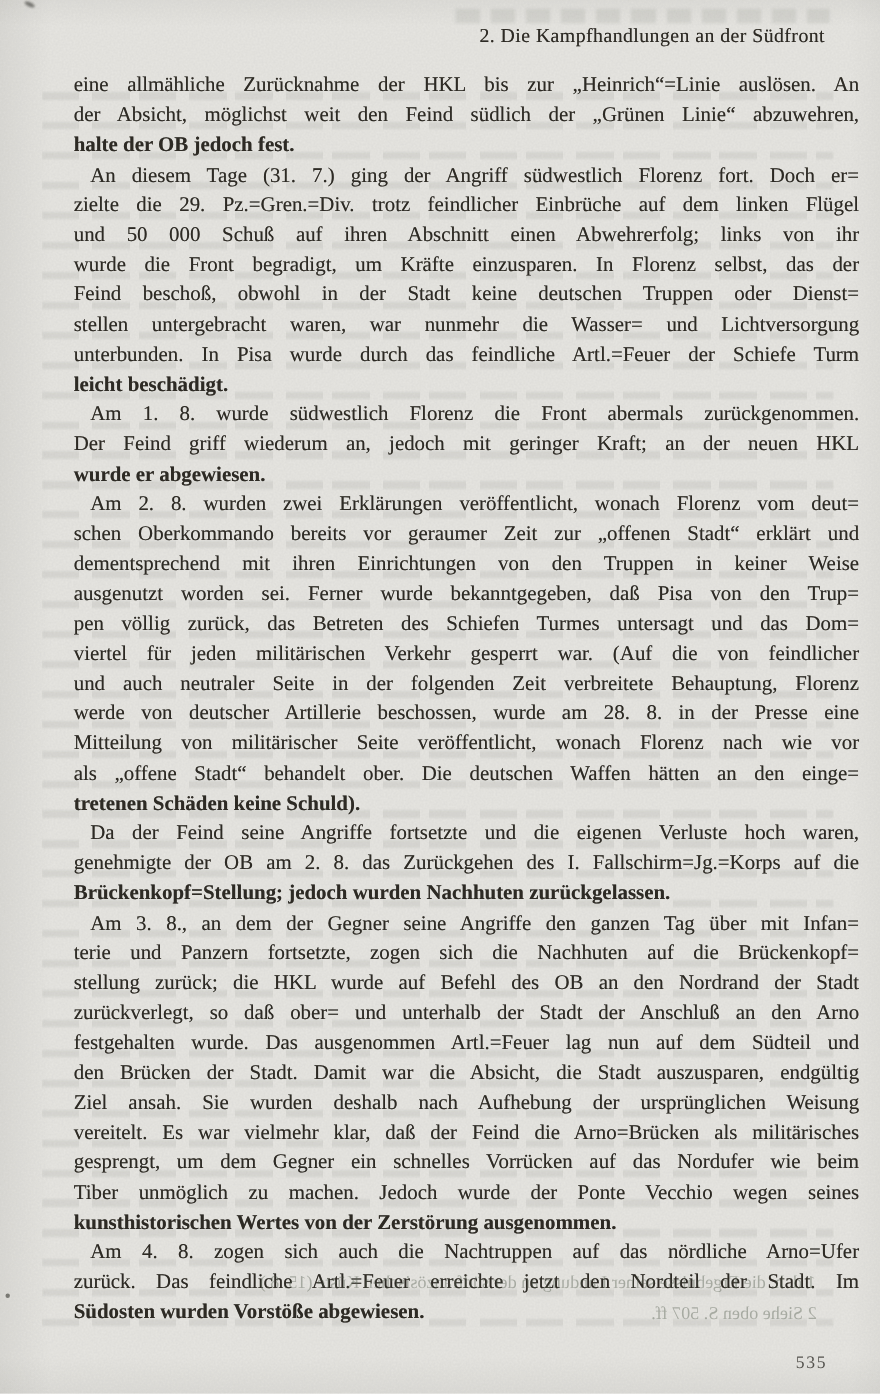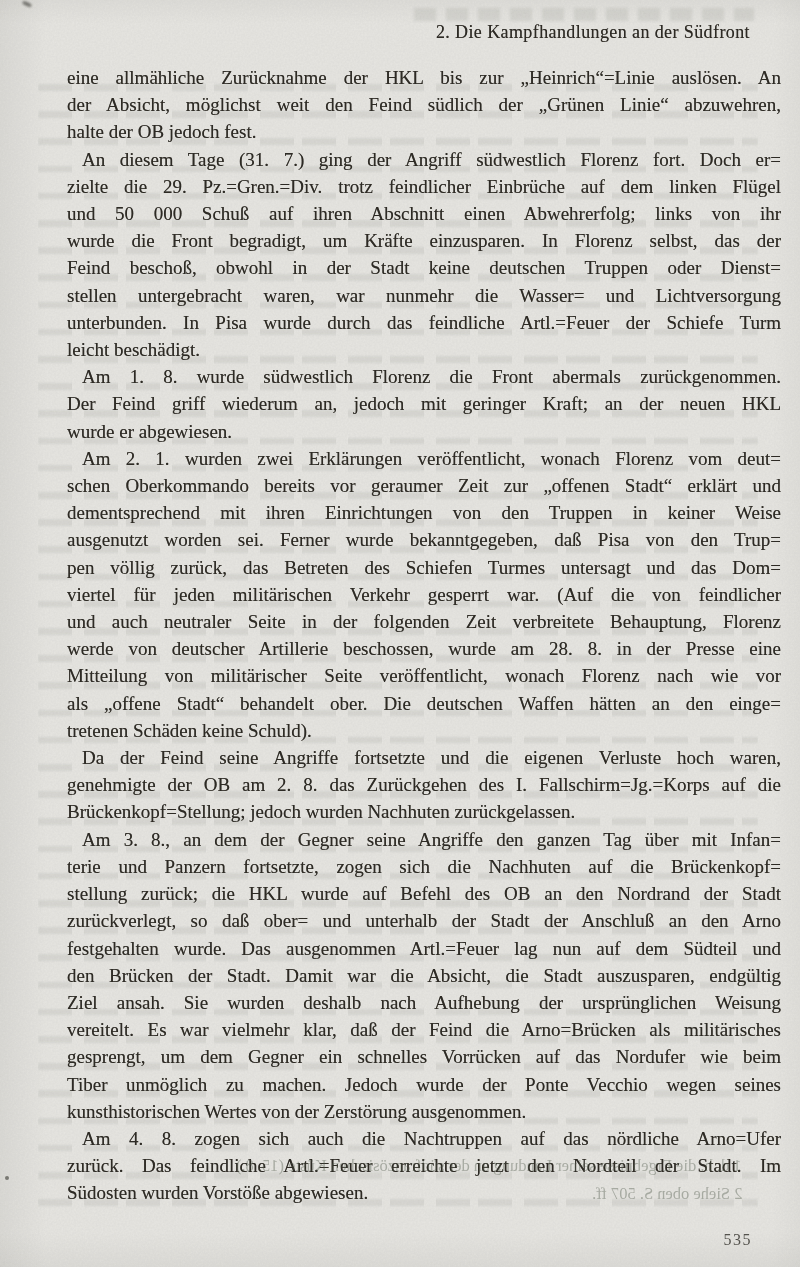--- a/index.html
+++ b/index.html
@@ -26,21 +26,21 @@
   }
   #text-block{
     position:absolute;left:34px;top:64px;width:714px;
     font-size:19px;line-height:27.2px;
     color:var(--ink,#2e2b25);
     text-shadow:0 0 0.5px rgba(46,43,37,0.55);
     margin-left:33px;
   }
   .para{margin:0;}
   .line{text-align:justify;text-align-last:justify;}
-  .line.last{text-align-last:left;}
+  .line.last{text-align-last:left;font-weight:bold;}
   .para.indent .line.first{text-indent:15px;}
   .page-number{
     position:absolute;right:48px;top:1231px;
     font-size:16px;letter-spacing:1.5px;
     color:var(--pnum,#56544f);
     filter:blur(0.3px);
   }
   
   .bleed-rows{
     position:absolute;left:38px;right:42px;top:64px;bottom:58px;
@@ -105,21 +105,21 @@
       <div class="line">stellen untergebracht waren, war nunmehr die Wasser= und Lichtversorgung</div>
       <div class="line">unterbunden. In Pisa wurde durch das feindliche Artl.=Feuer der Schiefe Turm</div>
       <div class="line last">leicht beschädigt.</div>
     </div>
     <div class="para indent">
       <div class="line first">Am 1. 8. wurde südwestlich Florenz die Front abermals zurückgenommen.</div>
       <div class="line">Der Feind griff wiederum an, jedoch mit geringer Kraft; an der neuen HKL</div>
       <div class="line last">wurde er abgewiesen.</div>
     </div>
     <div class="para indent">
-      <div class="line first">Am 2. 1. wurden zwei Erklärungen veröffentlicht, wonach Florenz vom deut=</div>
+      <div class="line first">Am 2. 8. wurden zwei Erklärungen veröffentlicht, wonach Florenz vom deut=</div>
       <div class="line">schen Oberkommando bereits vor geraumer Zeit zur „offenen Stadt“ erklärt und</div>
       <div class="line">dementsprechend mit ihren Einrichtungen von den Truppen in keiner Weise</div>
       <div class="line">ausgenutzt worden sei. Ferner wurde bekanntgegeben, daß Pisa von den Trup=</div>
       <div class="line">pen völlig zurück, das Betreten des Schiefen Turmes untersagt und das Dom=</div>
       <div class="line">viertel für jeden militärischen Verkehr gesperrt war. (Auf die von feindlicher</div>
       <div class="line">und auch neutraler Seite in der folgenden Zeit verbreitete Behauptung, Florenz</div>
       <div class="line">werde von deutscher Artillerie beschossen, wurde am 28. 8. in der Presse eine</div>
       <div class="line">Mitteilung von militärischer Seite veröffentlicht, wonach Florenz nach wie vor</div>
       <div class="line">als „offene Stadt“ behandelt ober. Die deutschen Waffen hätten an den einge=</div>
       <div class="line last">tretenen Schäden keine Schuld).</div>

